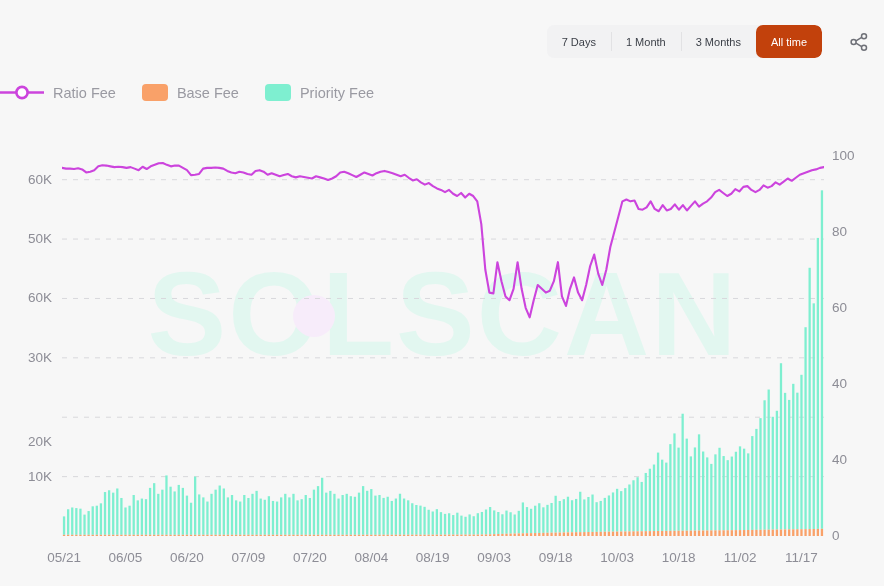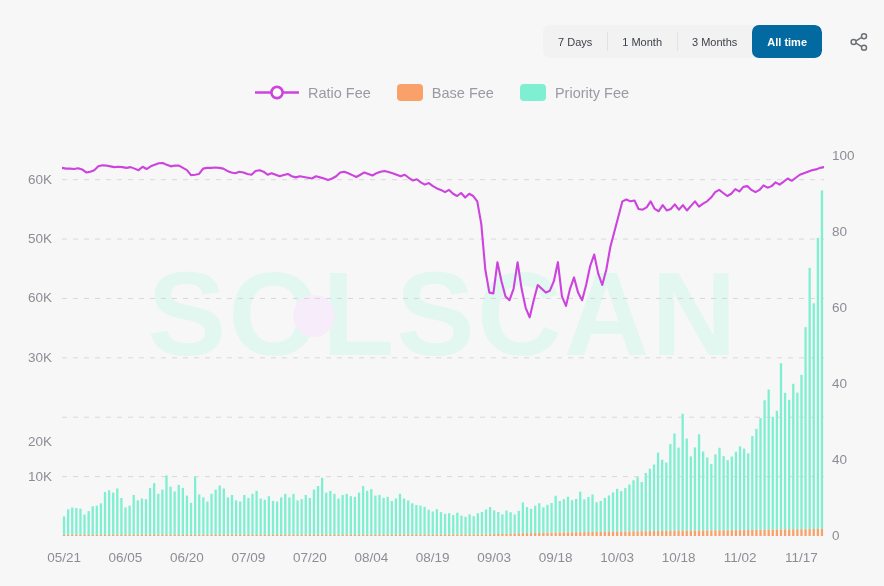--- a/index.html
+++ b/index.html
@@ -47,37 +47,37 @@
     cursor: pointer;
     display: flex; align-items: center;
     position: relative;
     white-space: nowrap;
   }
   .range-btn + .range-btn::before {
     content: ""; position: absolute; left: 0; top: 7px; bottom: 7px;
     width: 1px; background: #e2e2e4;
   }
   .range-btn.active {
-    background: #0369a1; color: #ffffff; font-weight: bold;
+    background: #c2410c; color: #ffffff; font-weight: normal;
     border-radius: 7px;
     text-align: right;
   }
   .range-btn.active::before { display: none; }
 
   #share-btn {
     position: absolute; right: 14px; top: 31px;
     width: 22px; height: 22px;
     background: transparent; border: 0; cursor: pointer;
     padding: 0;
   }
 
   
   #legend {
     position: absolute; left: 0; top: 84px; width: 884px;
-    display: flex; justify-content: center; align-items: center;
+    display: flex; justify-content: flex-start; align-items: center;
     gap: 0;
   }
   .legend-item {
     display: flex; align-items: center; gap: 9px;
     margin-right: 26px; cursor: pointer;
   }
   .legend-item:last-child { margin-right: 0; }
   .legend-label {
     font-size: 14.5px; color: #9a9aa2;
   }

